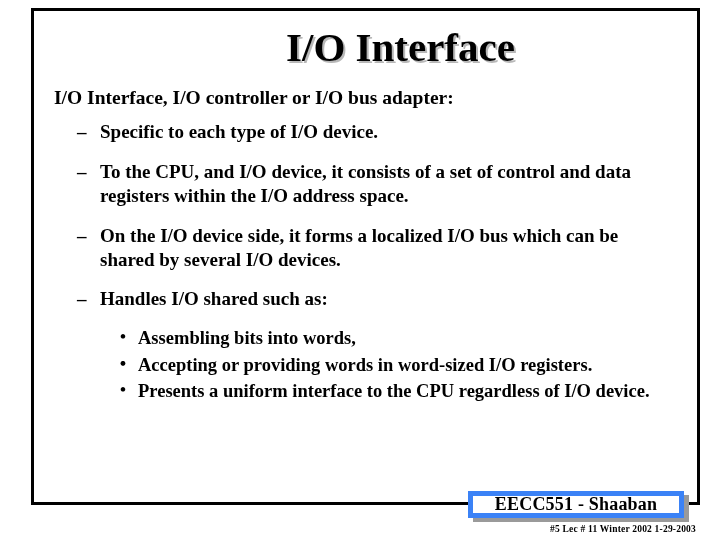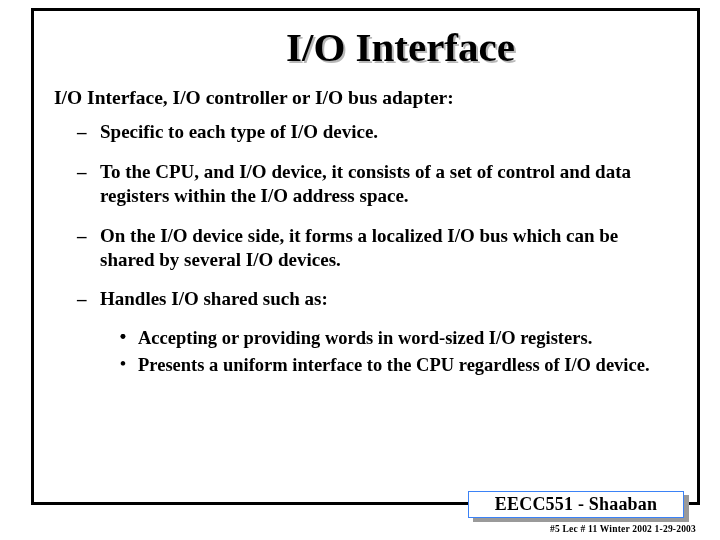--- a/index.html
+++ b/index.html
@@ -99,21 +99,21 @@
     height: 27px;
     background: #9a9a9a;
   }
   #badge {
     position: absolute;
     left: 468px;
     top: 491px;
     width: 216px;
     height: 27px;
     background: #ffffff;
-    border: 1px solid #3b82f6;
+    border: 5px solid #3b82f6;
     box-sizing: border-box;
     display: flex;
     align-items: center;
     justify-content: center;
   }
   #badge-label {
     font-size: 18px;
     font-weight: bold;
     color: #000000;
     letter-spacing: 0.2px;
@@ -162,20 +162,21 @@
 
     <div class="l1">
       <span class="mark">–</span>
       <span>Handles I/O shared such as:</span>
     </div>
 
     <div class="sublist">
 
       <div class="l2">
         <span class="mark">•</span>
+        <span>Assembling bits into words,</span>
       </div>
 
       <div class="l2">
         <span class="mark">•</span>
       </div>
 
       <div class="l2">
         <span class="mark">•</span>
         <span>Accepting or providing words in word-sized I/O registers.</span>
       </div>

